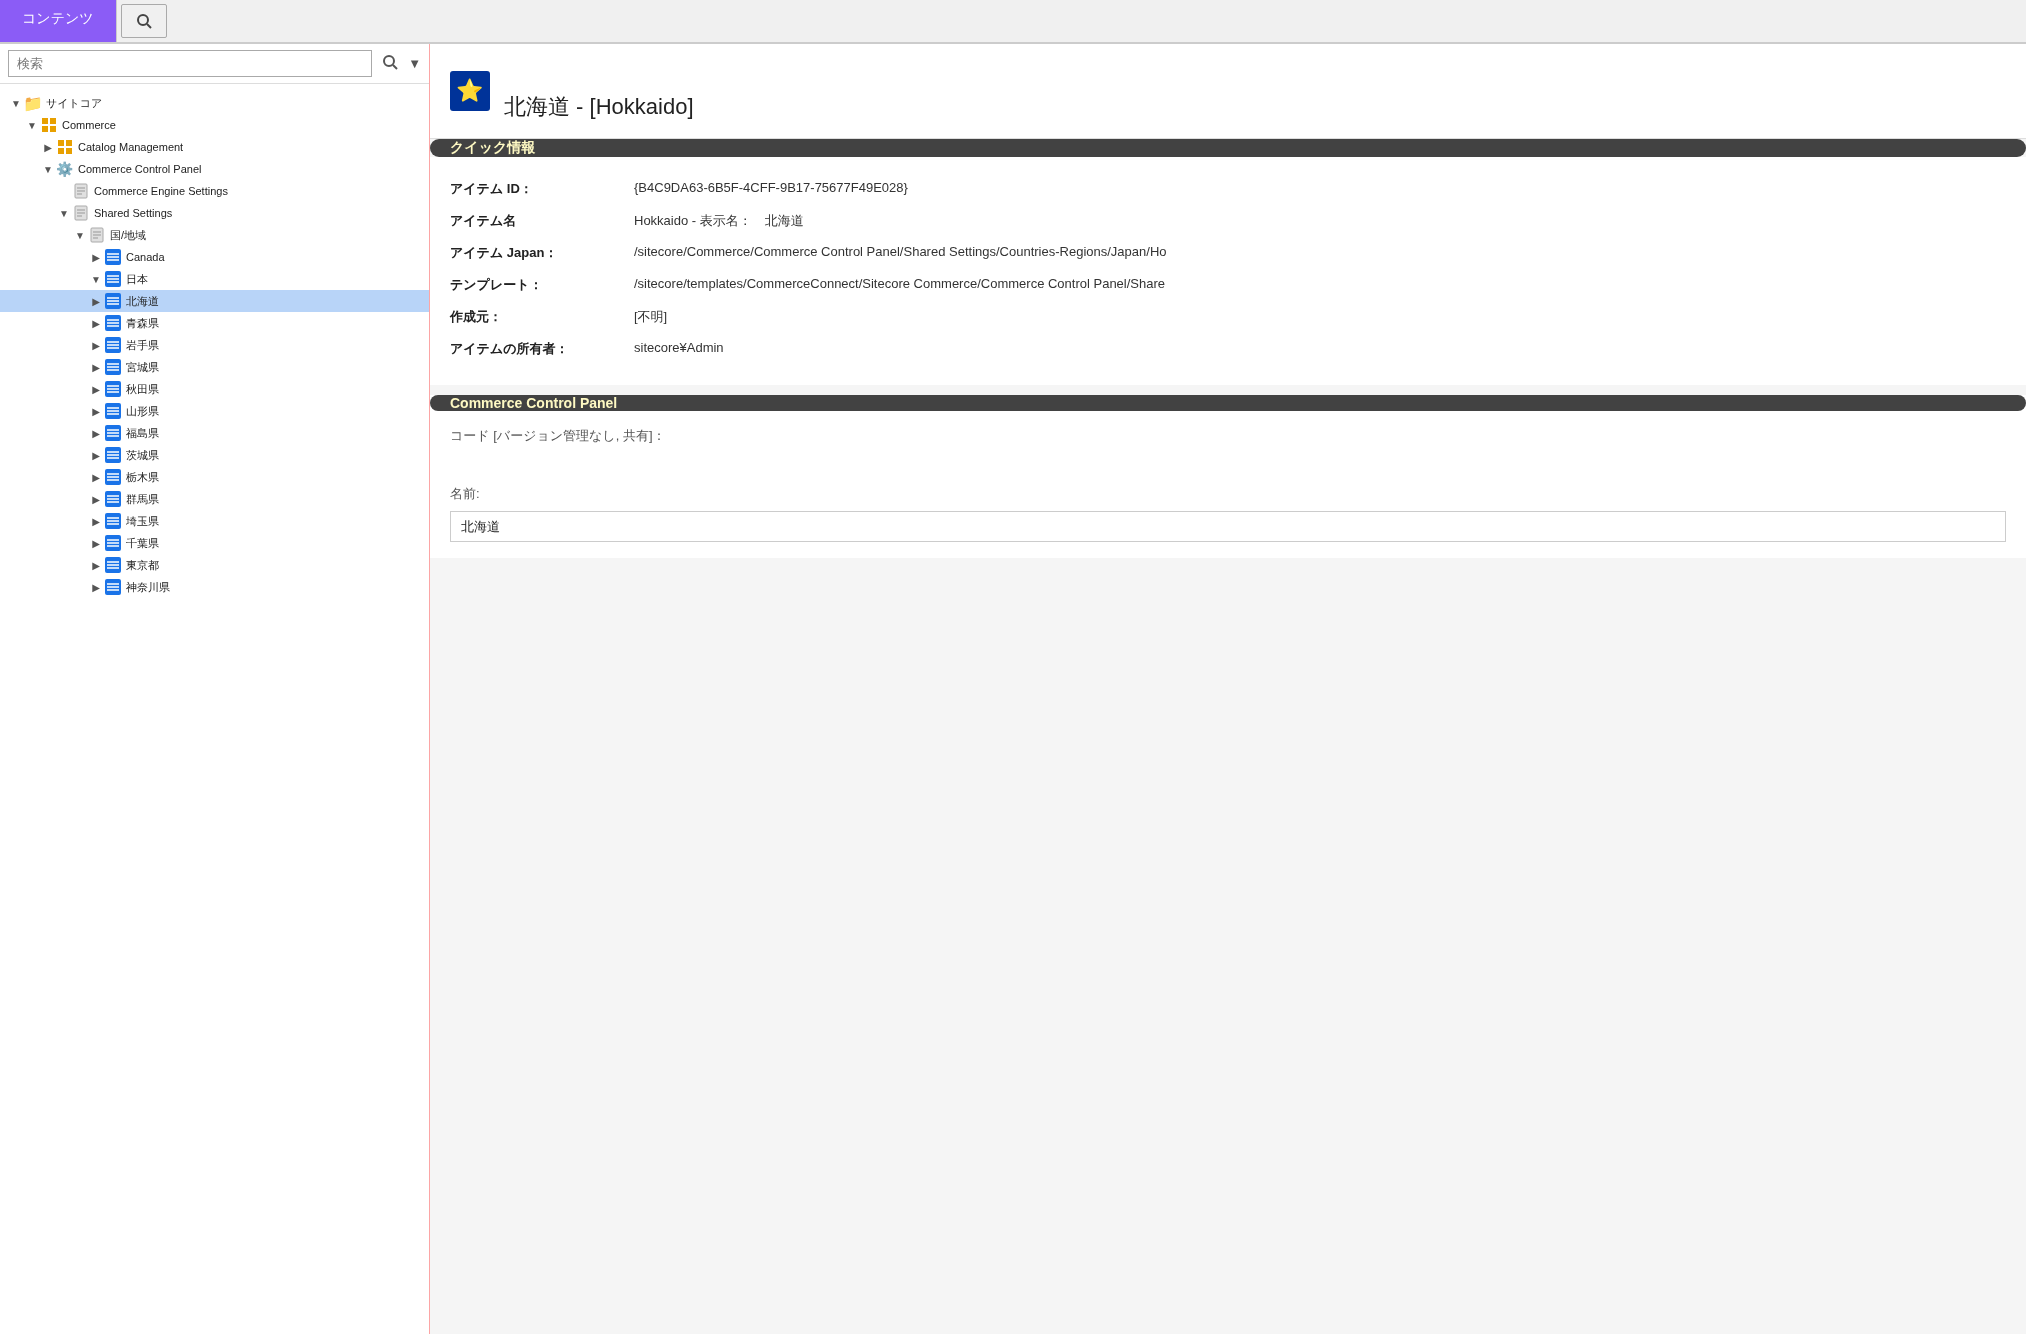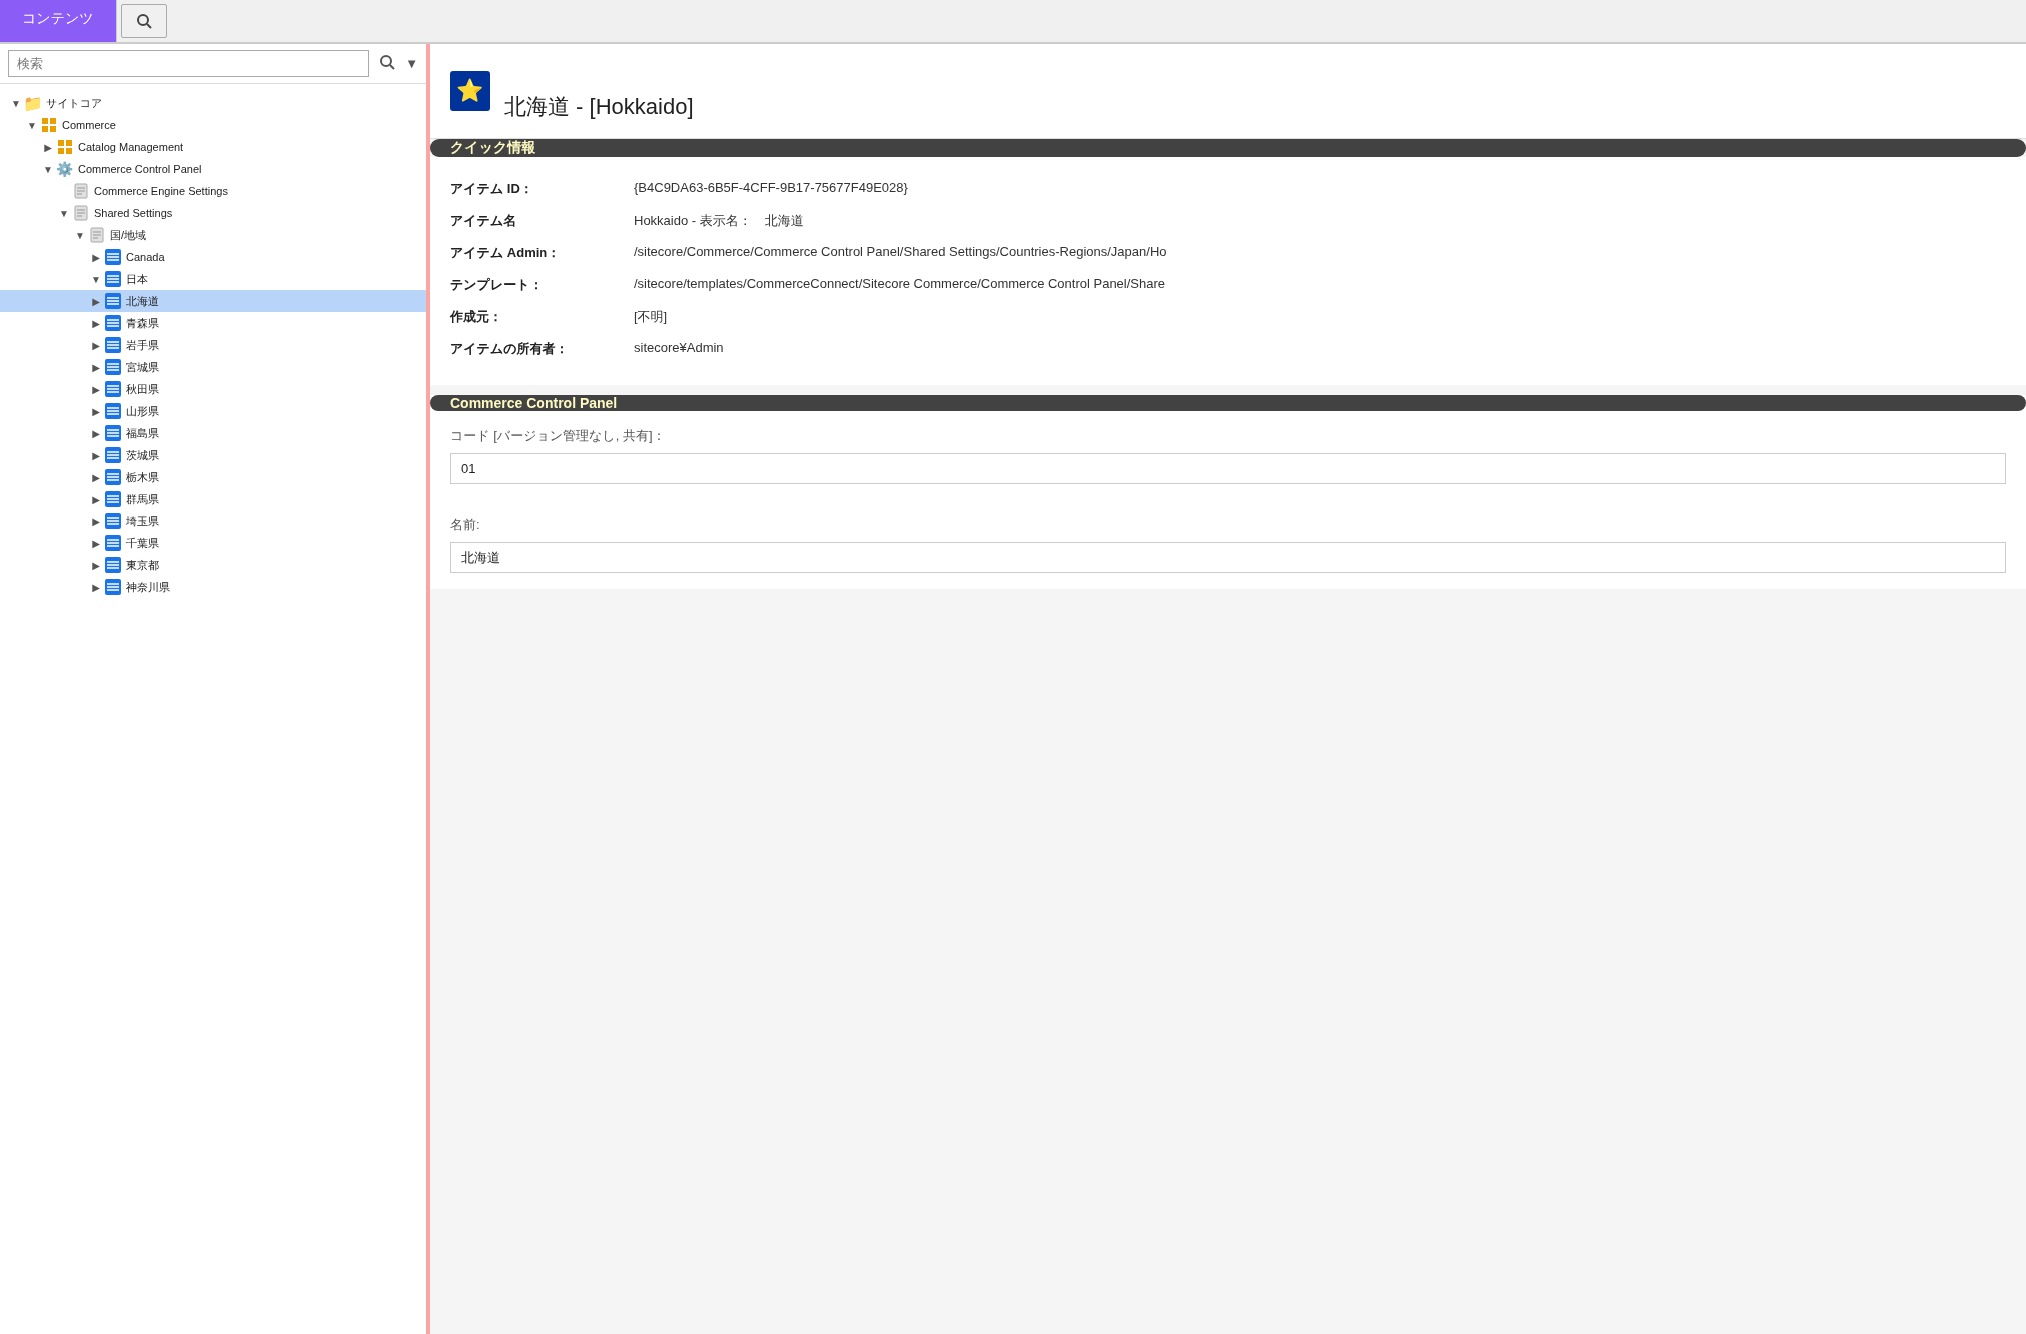--- a/index.html
+++ b/index.html
@@ -40,21 +40,21 @@
     .main-layout {
       display: flex;
       flex: 1;
       overflow: hidden;
     }
 
     
     .left-panel {
       width: 430px;
       flex-shrink: 0;
-      border-right: 4px solid #fca5a5;
+      border-right: 1px solid #fca5a5;
       display: flex;
       flex-direction: column;
       overflow: hidden;
       background: #fff;
     }
 
     
     .search-bar {
       display: flex;
       align-items: center;
@@ -536,21 +536,21 @@
       <div class="quick-info" id="quick-info-fields">
       <div class="info-row">
             <span class="info-label">アイテム ID：</span>
             <span class="info-value">{B4C9DA63-6B5F-4CFF-9B17-75677F49E028}</span>
           </div>
           <div class="info-row">
             <span class="info-label">アイテム名</span>
             <span class="info-value">Hokkaido - 表示名：　北海道</span>
           </div>
           <div class="info-row">
-            <span class="info-label">アイテム Admin：</span>
+            <span class="info-label">アイテム Japan：</span>
             <span class="info-value">/sitecore/Commerce/Commerce Control Panel/Shared Settings/Countries-Regions/Japan/Ho</span>
           </div>
           <div class="info-row">
             <span class="info-label">テンプレート：</span>
             <span class="info-value">/sitecore/templates/CommerceConnect/Sitecore Commerce/Commerce Control Panel/Share</span>
           </div>
           <div class="info-row">
             <span class="info-label">作成元：</span>
             <span class="info-value">[不明]</span>
           </div>
@@ -558,21 +558,20 @@
             <span class="info-label">アイテムの所有者：</span>
             <span class="info-value">sitecore¥Admin</span>
           </div>
         </div>
     </div>
 
     <div class="commerce-section">
       <div class="section-header">Commerce Control Panel</div>
       <div class="field-group">
         <div class="field-label">コード [バージョン管理なし, 共有]：</div>
-        <input type="text" class="field-input" id="code-input" value="01" style="">
       </div>
       <div class="field-group">
         <div class="field-label">名前:</div>
         <input type="text" class="field-input" id="name-input" value="北海道" style="">
       </div>
     </div>
   </div>
 
 </div>
 

